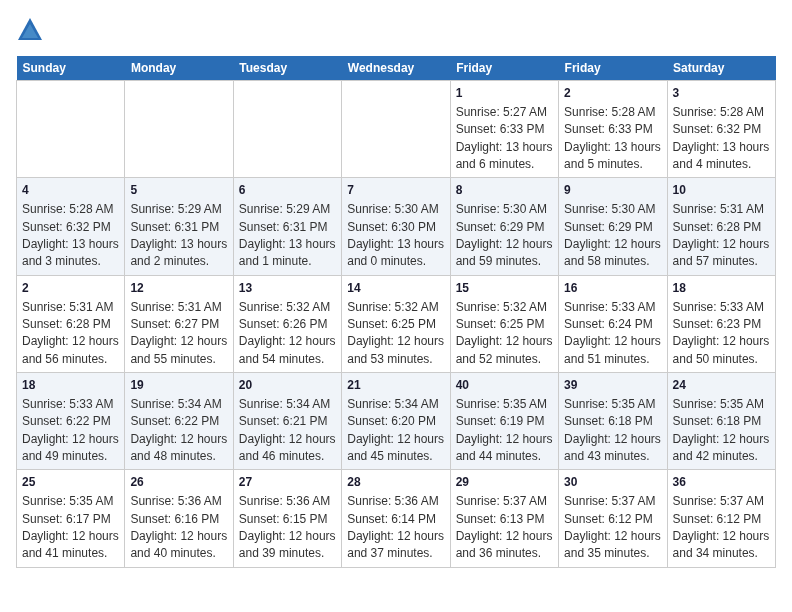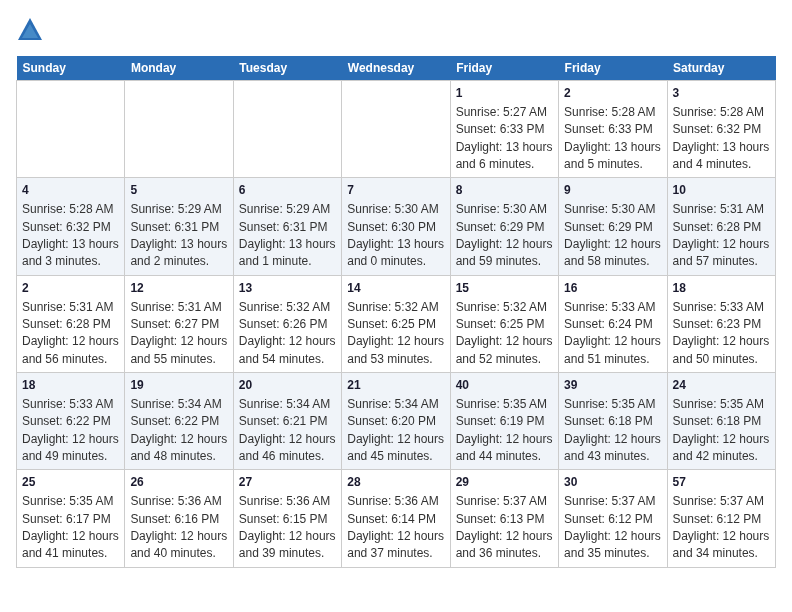--- a/index.html
+++ b/index.html
@@ -331,21 +331,21 @@
 and 36 minutes.</div>
         </td>
         <td>
           <div class="day-num">30</div>
           <div class="day-info" style="white-space: pre-line;">Sunrise: 5:37 AM
 Sunset: 6:12 PM
 Daylight: 12 hours
 and 35 minutes.</div>
         </td>
         <td>
-          <div class="day-num">57</div>
+          <div class="day-num">36</div>
           <div class="day-info" style="white-space: pre-line;">Sunrise: 5:37 AM
 Sunset: 6:12 PM
 Daylight: 12 hours
 and 34 minutes.</div>
         </td>
       </tr>
     </tbody>
 </table>
 
 </body></html>

